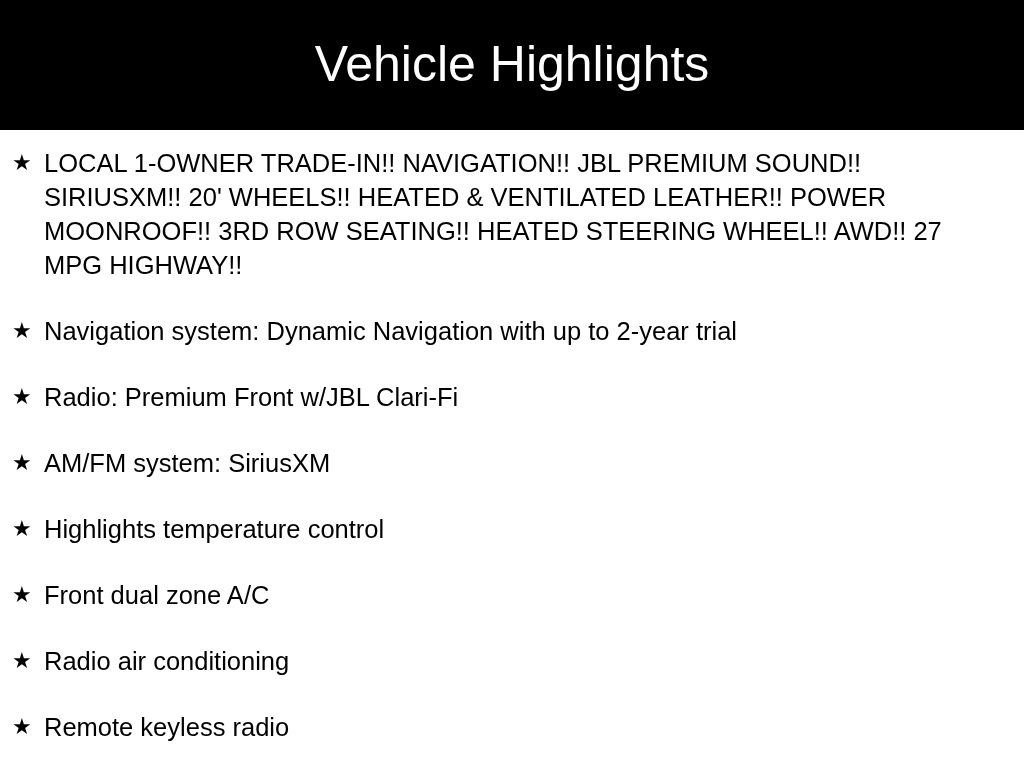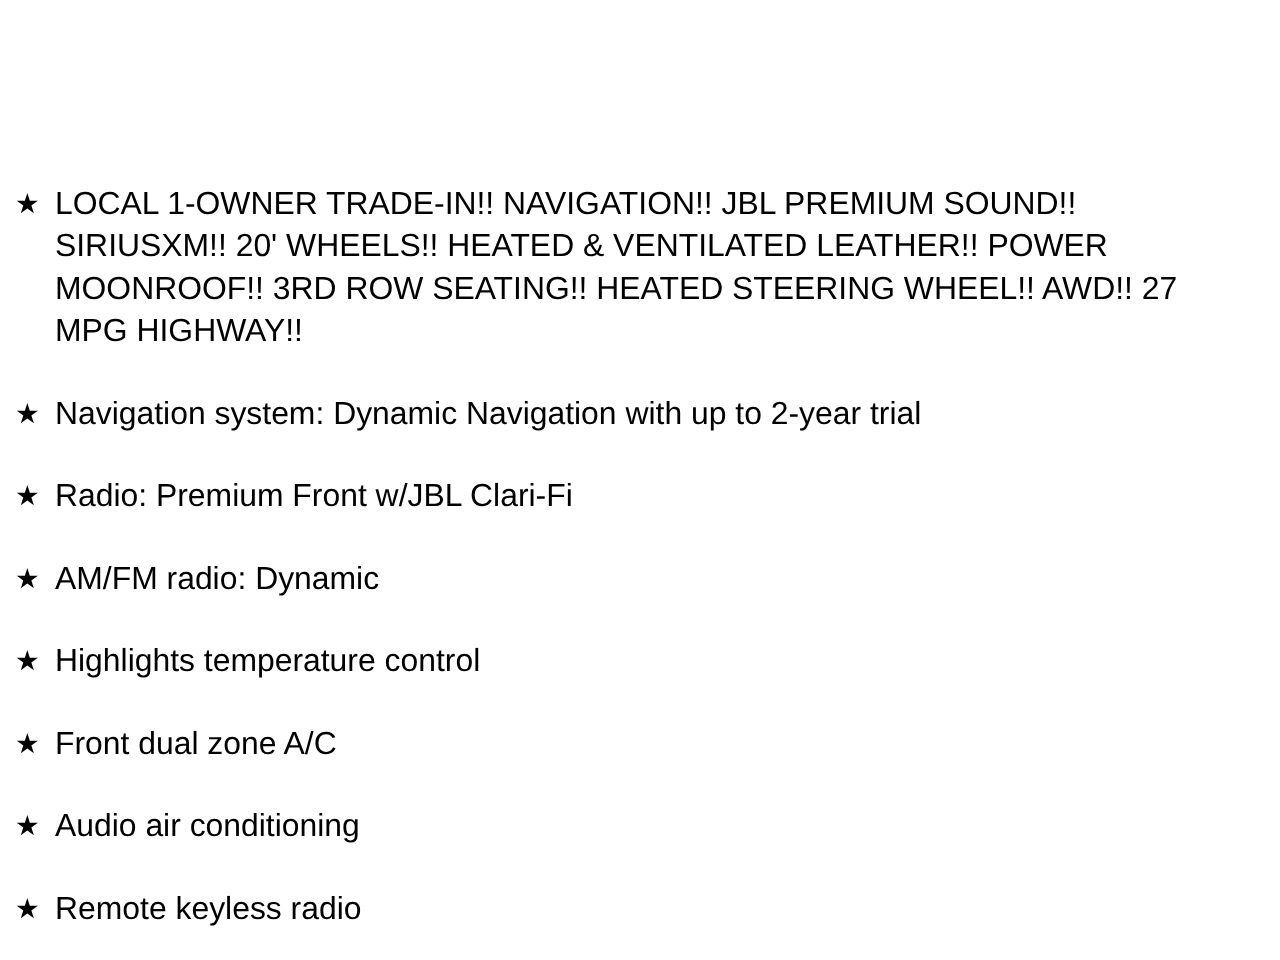--- a/index.html
+++ b/index.html
@@ -91,56 +91,59 @@
 
   .highlight-text {
     display: block;
   }
 </style>
 </head>
 <body>
 
 <div class="slide">
 
+  <div class="header-bar">
+    <h1 class="header-title">Vehicle Highlights</h1>
+  </div>
 
   <ul class="highlights">
 
     <li class="highlight-item">
       <span class="bullet-star">★</span>
       <span class="highlight-text">LOCAL 1-OWNER TRADE-IN!! NAVIGATION!! JBL PREMIUM SOUND!! SIRIUSXM!! 20' WHEELS!! HEATED &amp; VENTILATED LEATHER!! POWER MOONROOF!! 3RD ROW SEATING!! HEATED STEERING WHEEL!! AWD!! 27 MPG HIGHWAY!!</span>
     </li>
 
     <li class="highlight-item">
       <span class="bullet-star">★</span>
       <span class="highlight-text">Navigation system: Dynamic Navigation with up to 2-year trial</span>
     </li>
 
     <li class="highlight-item">
       <span class="bullet-star">★</span>
       <span class="highlight-text">Radio: Premium Front w/JBL Clari-Fi</span>
     </li>
 
     <li class="highlight-item">
       <span class="bullet-star">★</span>
-      <span class="highlight-text">AM/FM radio: Dynamic</span>
+      <span class="highlight-text">AM/FM system: SiriusXM</span>
     </li>
 
     <li class="highlight-item">
       <span class="bullet-star">★</span>
       <span class="highlight-text">Highlights temperature control</span>
     </li>
 
     <li class="highlight-item">
       <span class="bullet-star">★</span>
       <span class="highlight-text">Front dual zone A/C</span>
     </li>
 
     <li class="highlight-item">
       <span class="bullet-star">★</span>
-      <span class="highlight-text">Audio air conditioning</span>
+      <span class="highlight-text">Radio air conditioning</span>
     </li>
 
     <li class="highlight-item">
       <span class="bullet-star">★</span>
       <span class="highlight-text">Remote keyless radio</span>
     </li>
 
   </ul>
 
 </div>

